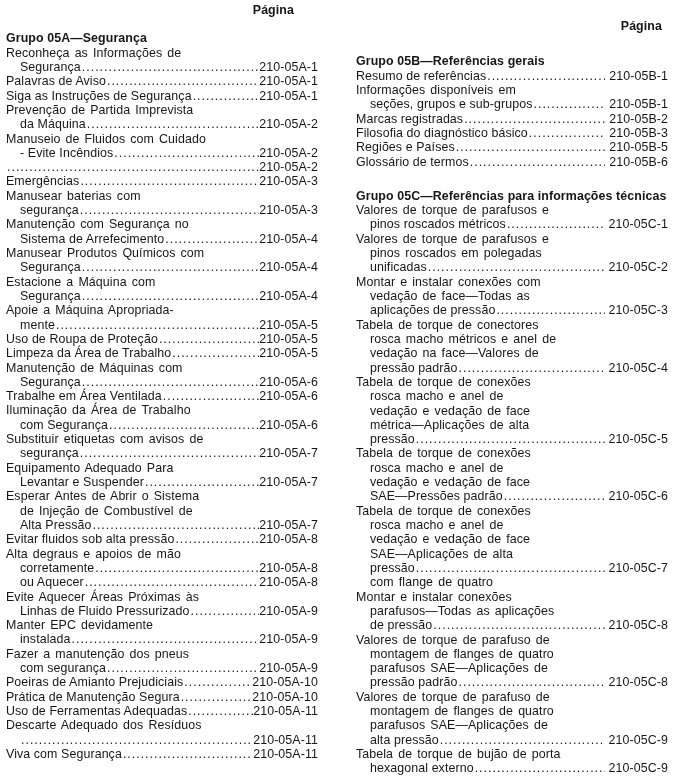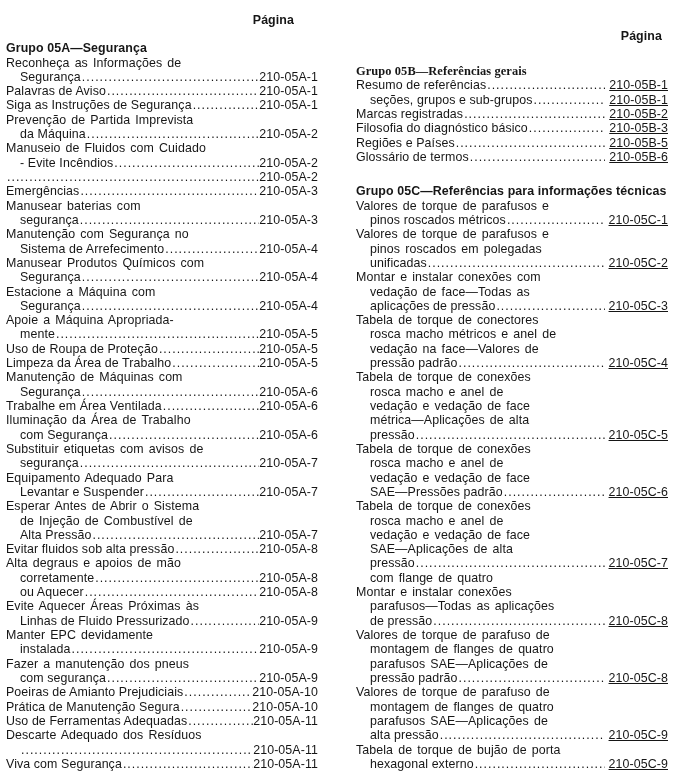--- a/index.html
+++ b/index.html
@@ -10,44 +10,43 @@
   }
   .page {
     box-sizing: border-box;
     width: 676px; height: 781px;
     padding: 3px 8px 0 6px;
     display: flex;
     gap: 38px;
     font-size: 12.4px;
     line-height: 14.32px;
     letter-spacing: 0.1px;
-    align-items: center;
   }
   .col { flex: 1 1 0; min-width: 0; }
   .col-header { font-weight: bold; text-align: right; }
   .col-0 .col-header { padding-right: 24px; }
   .col-1 { padding-top: 16px; }
   .col-1 .col-header { padding-right: 6px; }
   .heading { font-weight: bold; white-space: nowrap; }
   .col-0 .section:first-of-type > .heading { margin-top: 14px; }
-  .col-1 .section:first-of-type > .heading { margin-top: 21px; font-family: Liberation Serif, serif; }
+  .col-1 .section:first-of-type > .heading { margin-top: 21px; }
   .section + .section > .heading { margin-top: 20px; }
   .line { white-space: nowrap; word-spacing: 1.5px; }
   .cont { padding-left: 14px; }
   .row { display: flex; align-items: baseline; }
   .row .t { white-space: nowrap; flex: 0 0 auto; }
   .leader {
     flex: 1 1 auto; overflow: hidden; white-space: nowrap;
     min-width: 6px; letter-spacing: 1px; padding-left: 1px;
   }
   .leader::after {
     content: "...................................................................................................";
   }
   .pg { white-space: nowrap; flex: 0 0 auto; }
-  .col-1 .pg { margin-left: 4px; text-decoration: underline; }
+  .col-1 .pg { margin-left: 4px; }
 </style>
 </head>
 <body>
 
 <div class="page">
   <div class="col col-0">
     <div class="col-header">Página</div>
     <div class="col-body">
         <div class="section">
           <div class="heading">Grupo 05A—Segurança</div>
@@ -295,20 +294,21 @@
         <div class="section">
           <div class="heading">Grupo 05B—Referências gerais</div>
           <div class="entry">
             <div class="row">
               <span class="t">Resumo de referências</span>
               <span class="leader"></span>
               <span class="pg">210-05B-1</span>
             </div>
           </div>
           <div class="entry">
+            <div class="line">Informações disponíveis em</div>
             <div class="row cont">
               <span class="t">seções, grupos e sub-grupos</span>
               <span class="leader"></span>
               <span class="pg">210-05B-1</span>
             </div>
           </div>
           <div class="entry">
             <div class="row">
               <span class="t">Marcas registradas</span>
               <span class="leader"></span>

